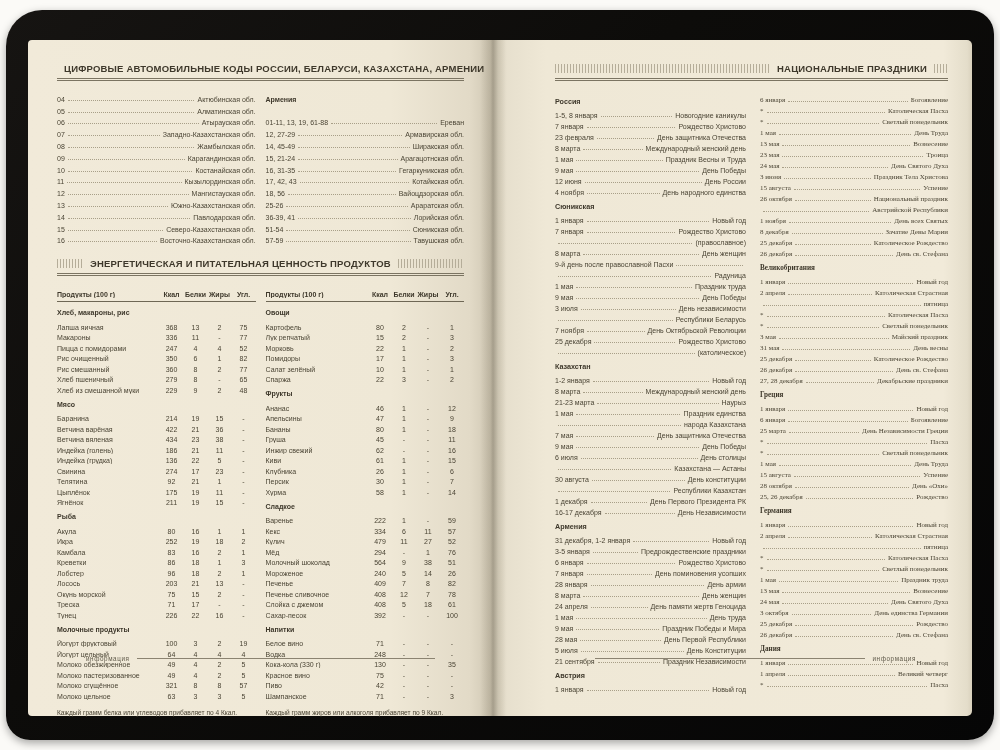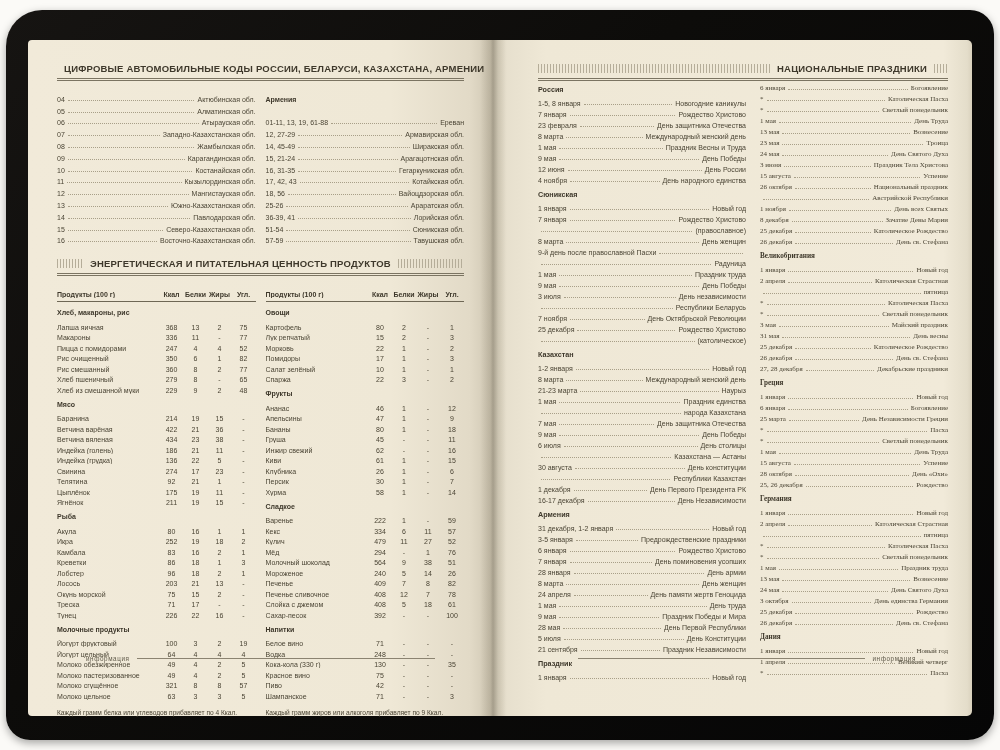--- a/index.html
+++ b/index.html
@@ -24,21 +24,21 @@
   }
   .page.right{
     left:465px;width:479px;border-radius:0 5px 5px 0;
     background:linear-gradient(to right,#d5cdb9 0%,#e7e0ce 3%,#efe8d6 11%,#f1ead9 94%,#e4ddca 99%,#d9d1bd 100%);
   }
   .gutter{
     position:absolute;left:452px;top:0;width:26px;height:100%;pointer-events:none;
     background:linear-gradient(to right,rgba(60,50,30,0) 0%,rgba(60,50,30,.14) 40%,rgba(40,32,18,.26) 52%,rgba(60,50,30,.10) 70%,rgba(60,50,30,0) 100%);
   }
   .content{position:absolute;left:29px;right:29px;top:22px;bottom:40px;}
-  .page.right .content{left:45px;right:24px;}
+  .page.right .content{left:62px;right:24px;}
 
   
   .sec-head{display:flex;align-items:center;gap:7px;height:13px;}
   .stripes{
     height:9px;
     background:repeating-linear-gradient(90deg,#b5ad99 0,#b5ad99 1px,rgba(0,0,0,0) 1px,rgba(0,0,0,0) 3px);
   }
   .w58{width:58px;} .w26{width:26px;} .w14{width:14px;} .grow{flex:1;}
   .sec-title{
     font-weight:bold;font-size:9.5px;color:#3e382b;white-space:nowrap;letter-spacing:.2px;
@@ -60,21 +60,21 @@
   .nutr-cols{display:flex;gap:10px;margin-top:9px;}
   .nutr-col{flex:1;}
   .nrow{display:flex;align-items:flex-end;height:10.5px;font-size:7px;color:#4a4434;}
   .nrow.nhead{font-weight:bold;color:#3e382b;height:13px;border-bottom:1px solid #6e6755;padding-bottom:3px;margin-bottom:3px;}
   .nname{flex:1;white-space:nowrap;overflow:hidden;}
   .nval{width:24px;text-align:center;white-space:nowrap;}
   .nsec{font-weight:bold;font-size:7px;color:#3e382b;margin:7px 0 2px 0;height:9px;}
   .note{font-size:6.6px;color:#4a4434;margin-top:9px;}
 
   
-  .hol-cols{display:flex;gap:14px;margin-top:0;}
+  .hol-cols{display:flex;gap:14px;margin-top:12px;}
   .hol-col{flex:1;}
   .hol-col.narrow{flex:0 0 188px;font-family:Liberation Serif, serif;}
   .hsec{margin-bottom:6px;}
   .hcountry{font-weight:bold;font-size:7.2px;color:#3e382b;height:11px;margin-top:4px;}
   .hrow{display:flex;align-items:flex-end;height:11px;font-size:7px;color:#4a4434;}
   .hdate{white-space:nowrap;}
   .hname{white-space:nowrap;text-align:right;}
 
   
   .page-footer{position:absolute;left:29px;right:29px;bottom:14px;display:flex;align-items:center;gap:7px;}
@@ -959,21 +959,21 @@
                   <span class="leader"></span>
                   <span class="hname">День Конституции</span>
                 </div>
                 <div class="hrow">
                   <span class="hdate">21 сентября</span>
                   <span class="leader"></span>
                   <span class="hname">Праздник Независимости</span>
                 </div>
               </div>
               <div class="hsec">
-                <div class="hcountry">Праздник</div>
+                <div class="hcountry">Австрия</div>
                 <div class="hrow">
                   <span class="hdate">1 января</span>
                   <span class="leader"></span>
                   <span class="hname">Новый год</span>
                 </div>
               </div>
             </div>
           <div class="hol-col narrow" id="hol-right">
               <div class="hsec">
                 <div class="hrow">

